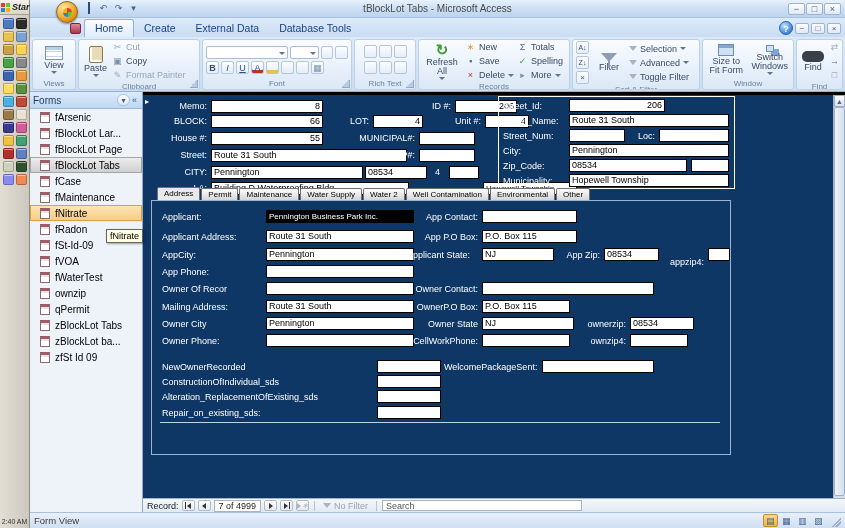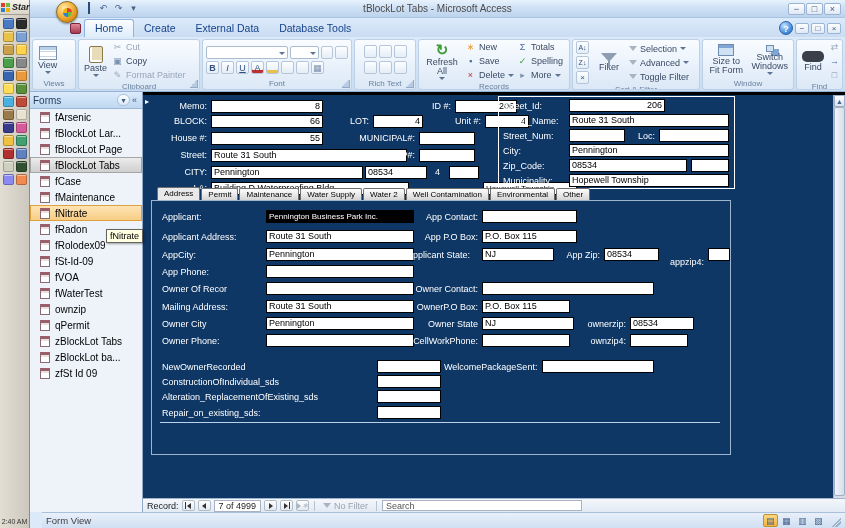--- a/index.html
+++ b/index.html
@@ -97,21 +97,21 @@
   .tri-l{width:0;height:0;border-right:4px solid #333;border-top:3px solid transparent;border-bottom:3px solid transparent}
   .bar{width:1px;height:7px;background:#333}
   .rn-btn.dim .tri-r{border-left-color:#aab4c0}
   .star{font-size:8px;color:#aab4c0;line-height:7px}
   .rn-pos{height:12px;border:1px solid #a8b4c4;background:#fff;padding:0 4px;line-height:11px}
   .rn-sep{width:1px;height:10px;background:#b8c2ce;margin:0 2px}
   .rn-filter{display:flex;align-items:center;gap:3px;color:#9aa4b0;padding:0 3px}
   .rn-search{height:11px;width:200px;border:1px solid #a8b4c4;font-size:9px;padding:0 3px;font-family:"Liberation Sans",sans-serif}
   .rn-search::placeholder{color:#555}
   
-  .statusbar{position:absolute;left:12px;right:0;bottom:0;height:16px;background:linear-gradient(#e9f0fa,#cfdff2);border-top:1px solid #a9c0da;display:flex;align-items:center;font-size:9.5px;color:#3e3e3e;padding:0 4px}
+  .statusbar{position:absolute;left:0;right:0;bottom:0;height:16px;background:linear-gradient(#e9f0fa,#cfdff2);border-top:1px solid #a9c0da;display:flex;align-items:center;font-size:9.5px;color:#3e3e3e;padding:0 4px}
   .sb-icons{margin-left:auto;display:flex;gap:1px}
   .sb-ic{width:15px;height:13px;font-size:9px;text-align:center;line-height:12px;color:#44628c;border:1px solid transparent;border-radius:2px}
   .sb-ic.active{background:linear-gradient(#fbd883,#f2b33c);border-color:#c08f2e}
   .grip{width:12px;height:12px;margin-left:3px;background:linear-gradient(135deg,transparent 60%,#9fb4cc 60%,#9fb4cc 70%,transparent 70%,transparent 75%,#9fb4cc 75%,#9fb4cc 85%,transparent 85%)}
   .tooltip{position:absolute;left:106px;top:229px;background:#ffffe1;border:1px solid #646464;font-size:9px;color:#000;padding:0 3px;line-height:12px;box-shadow:1px 1px 2px rgba(0,0,0,.35);z-index:50}
 </style>
 </head>
 <body>
 
 <div class="screen">
@@ -188,21 +188,21 @@
       <span class="helpctl">
         <span class="helpbtn">?</span>
         <span class="dwbtn">−</span>
         <span class="dwbtn">□</span>
         <span class="dwbtn">×</span>
       </span>
     </div>
 
     <div class="ribbon">
       <div class="rgroup" style="width:44px">
-        <div class="rgbody" style="justify-content:flex-start">
+        <div class="rgbody" style="justify-content:center">
           <div class="bigbtn">
             <span class="icon-view"></span>
             <span>View</span>
               <span class="caret"></span>
           </div>
         </div>
         <div class="rglabel">Views</div>
       </div>
 
       <div class="rgroup" style="width:122px">
@@ -424,24 +424,20 @@
             <div class="nav-item hover">
               <span class="fico"></span>
               <span>fNitrate</span>
             </div>
 
             <div class="nav-item">
               <span class="fico"></span>
               <span>fRadon</span>
             </div>
 
-            <div class="nav-item">
-              <span class="fico"></span>
-              <span>fRolodex09</span>
-            </div>
 
             <div class="nav-item">
               <span class="fico"></span>
               <span>fSt-Id-09</span>
             </div>
 
             <div class="nav-item">
               <span class="fico"></span>
               <span>fVOA</span>
             </div>

